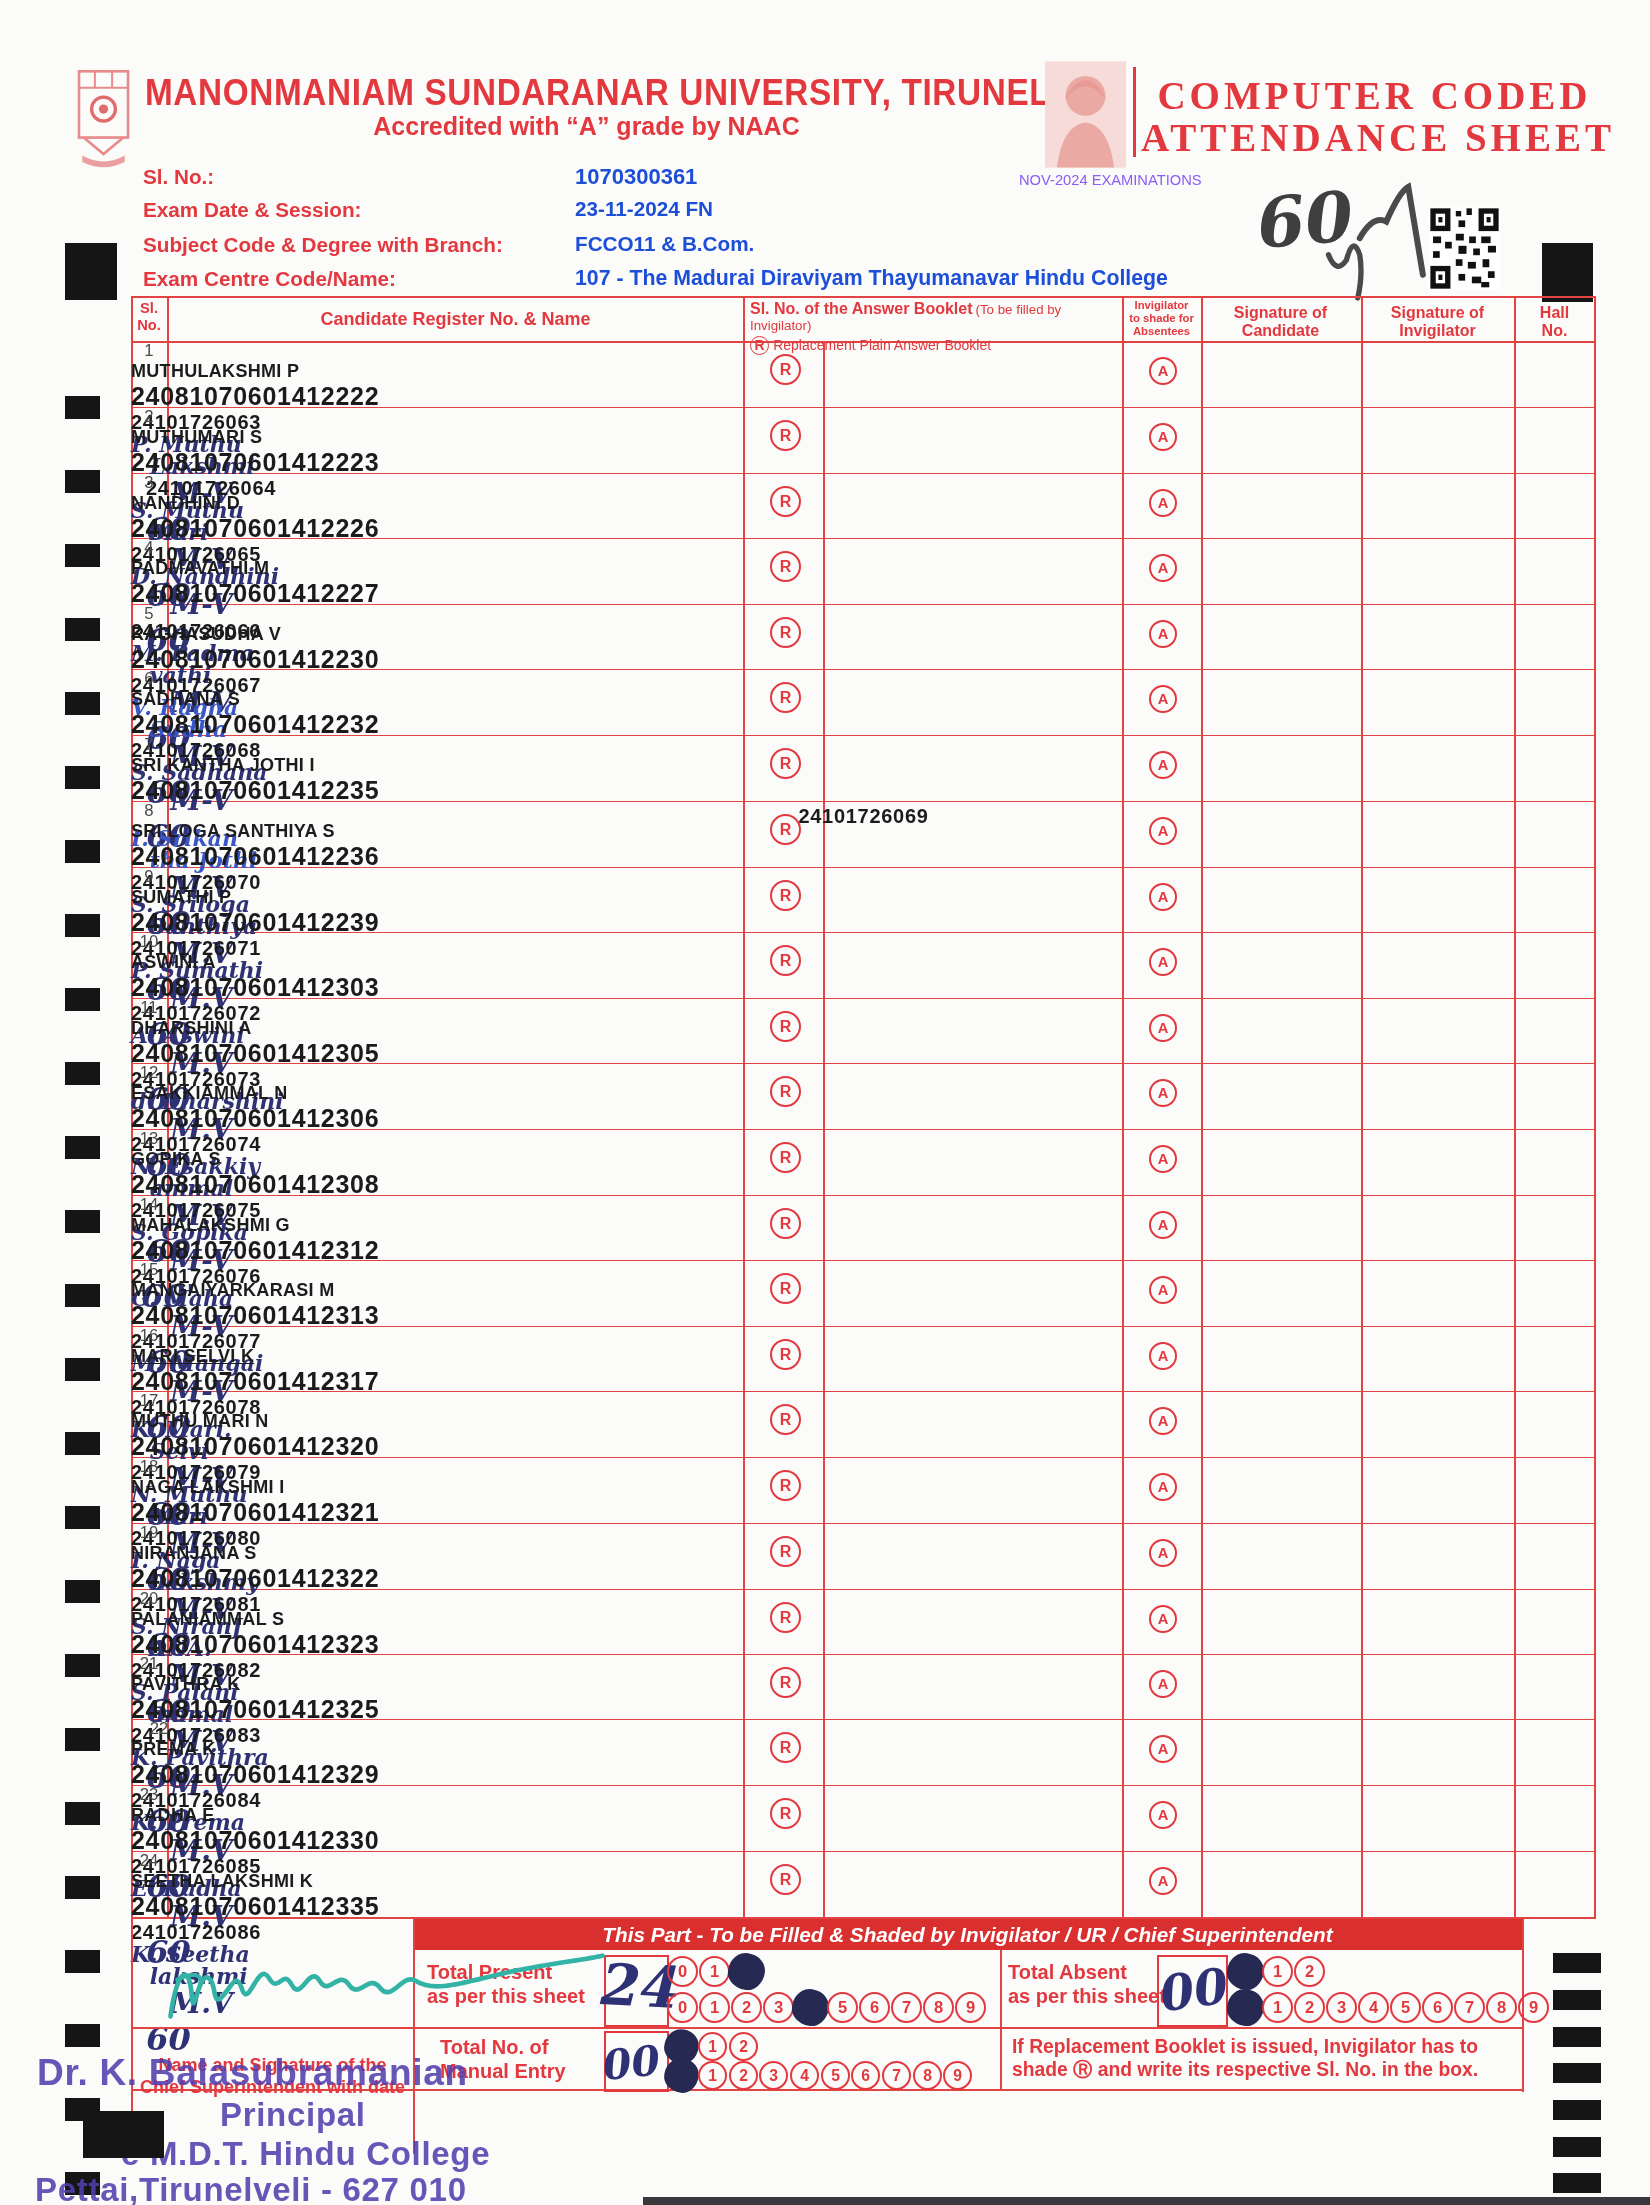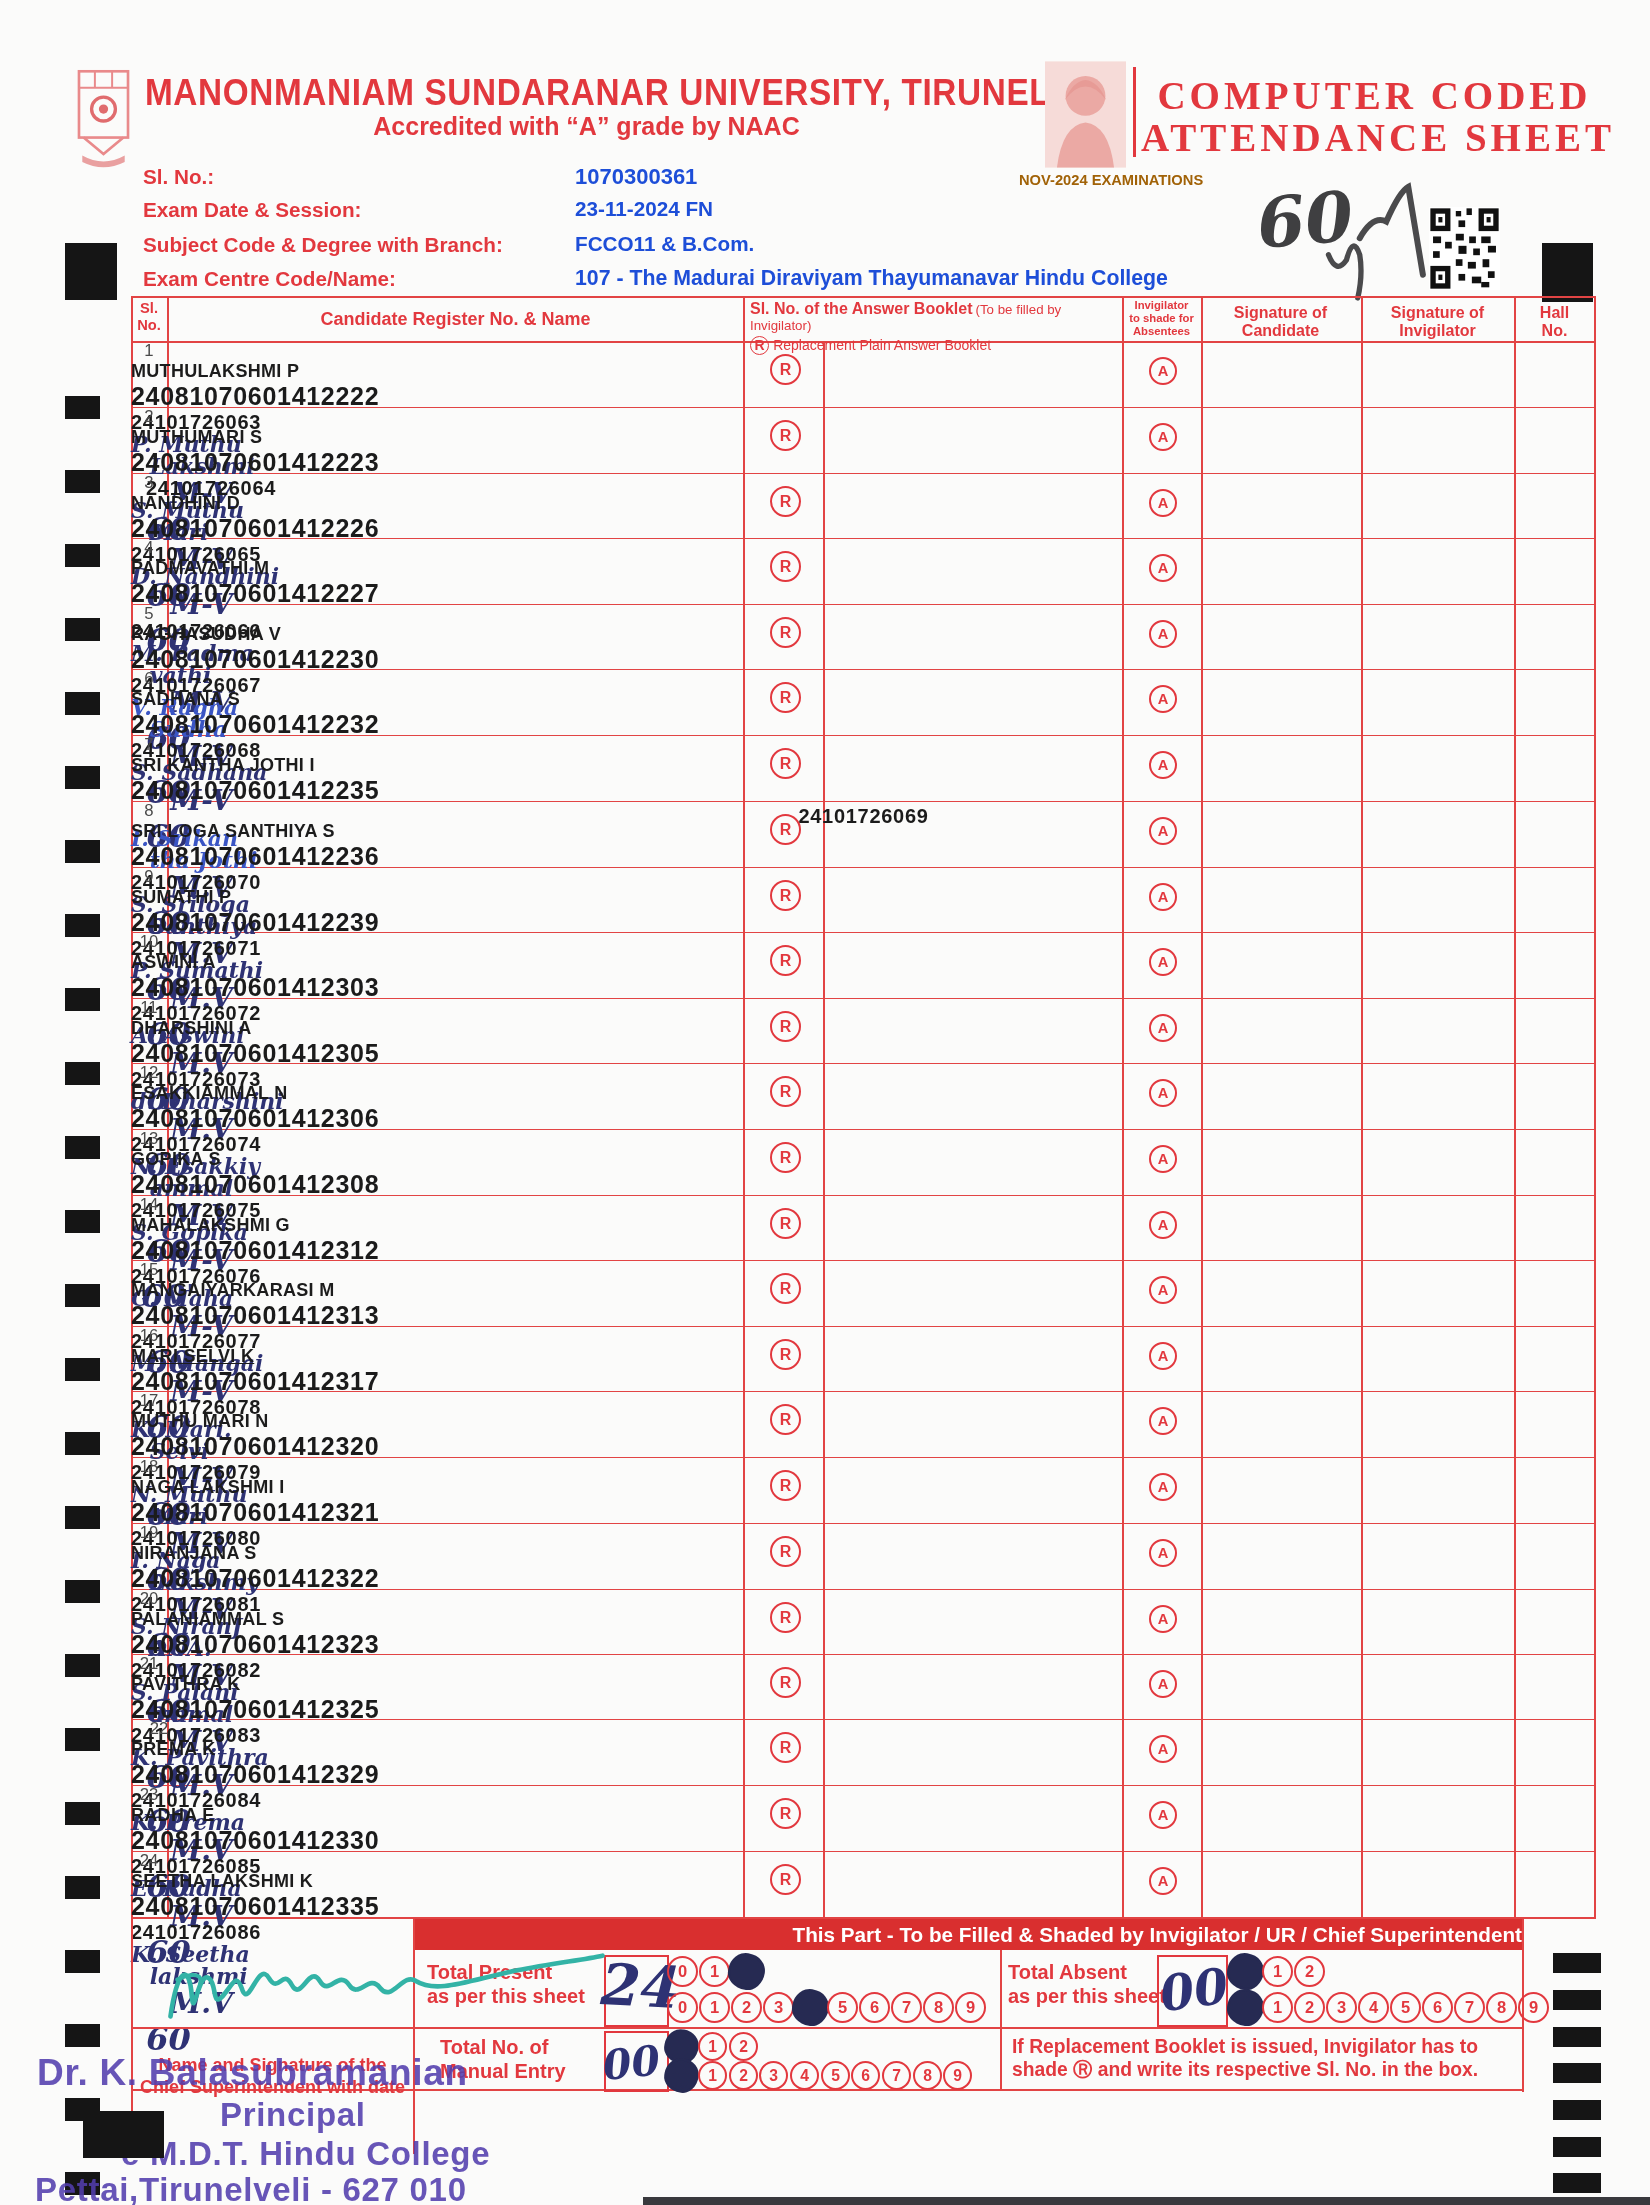--- a/index.html
+++ b/index.html
@@ -7,32 +7,32 @@
         font-family:"Liberation Sans",sans-serif;}
   .abs{position:absolute;}
   .b{font-weight:bold;}
   .mark{position:absolute;background:#151515;}
   .rline{position:absolute;background:#e24444;}
   .uni-title{font-size:37px;font-weight:bold;color:#e2383e;transform:scaleX(.9);transform-origin:left;white-space:nowrap;letter-spacing:0.7px;}
   .accred{font-size:25px;font-weight:bold;color:#e2383e;text-align:center;}
   .sheet-title{font-family:"Liberation Serif",serif;font-size:39px;font-weight:bold;color:#e2383e;letter-spacing:4px;text-align:center;white-space:nowrap;}
   .label{font-size:20.7px;font-weight:bold;color:#e2383e;white-space:nowrap;}
   .value{font-size:20.7px;font-weight:bold;color:#1d4ed8;white-space:nowrap;}
-  .exam-session{font-size:14.7px;font-weight:bold;color:#a16207;letter-spacing:0;}
+  .exam-session{font-size:14.7px;font-weight:normal;color:#8b5cf6;letter-spacing:0;}
   .hw{font-family:"DejaVu Serif",serif;font-style:italic;font-weight:bold;color:#2e3274;}
   .hw.blue{color:#3a55c4;}
   .hw.pen{color:#3f3f41;}
   .hdr{color:#e2383e;font-weight:bold;text-align:center;line-height:1.15;}
   .slno{font-size:16.7px;color:#4a4a4a;text-align:center;}
   .cname{font-size:18px;font-weight:bold;color:#1c1c1c;letter-spacing:0.3px;white-space:nowrap;}
   .creg{font-size:25px;font-weight:bold;color:#1b1b1b;letter-spacing:0.7px;white-space:nowrap;}
   .booklet{font-size:20px;font-weight:bold;color:#1b1b1b;letter-spacing:0.7px;}
   .rc{position:absolute;border:2px solid #e2383e;border-radius:50%;color:#e2383e;font-weight:bold;
       display:flex;align-items:center;justify-content:center;}
-  .banner{background:#d92f2f;color:#fff;font-size:20.7px;font-weight:bold;text-align:right;line-height:31px;white-space:nowrap;}
+  .banner{background:#d92f2f;color:#fff;font-size:20.7px;font-weight:bold;text-align:center;line-height:31px;white-space:nowrap;font-style:italic;}
   .flabel{font-size:20px;font-weight:bold;color:#e2383e;line-height:1.2;white-space:nowrap;}
   .vbox{position:absolute;border:2px solid #e2383e;}
   .bubble{position:absolute;border:2px solid #e2383e;border-radius:50%;color:#e2383e;font-weight:bold;
           display:flex;align-items:center;justify-content:center;}
   .bubble.shaded{background:#262a52;border-color:#262a52;color:transparent;
                  border-radius:48% 52% 45% 55%/52% 48% 55% 45%;transform:rotate(9deg) scale(1.18);}
   .stamp{position:absolute;color:rgba(82,62,173,.88);font-weight:bold;white-space:nowrap;letter-spacing:0.7px;}
   .sig-lines{line-height:.98;}
 </style>
 </head>

